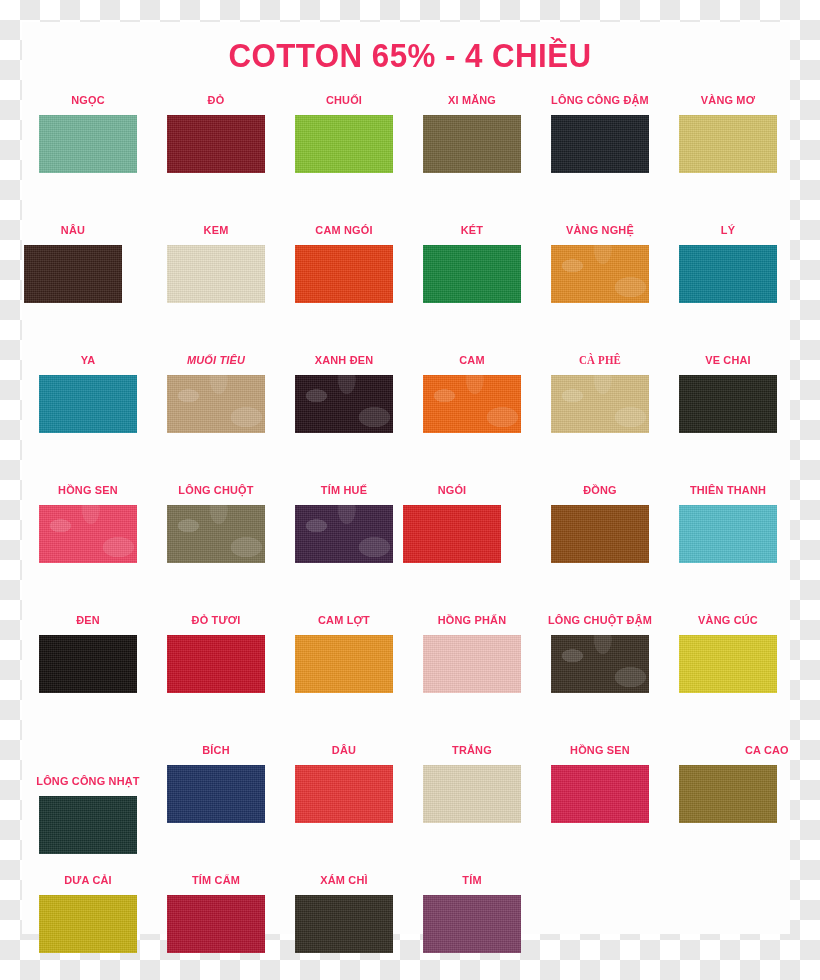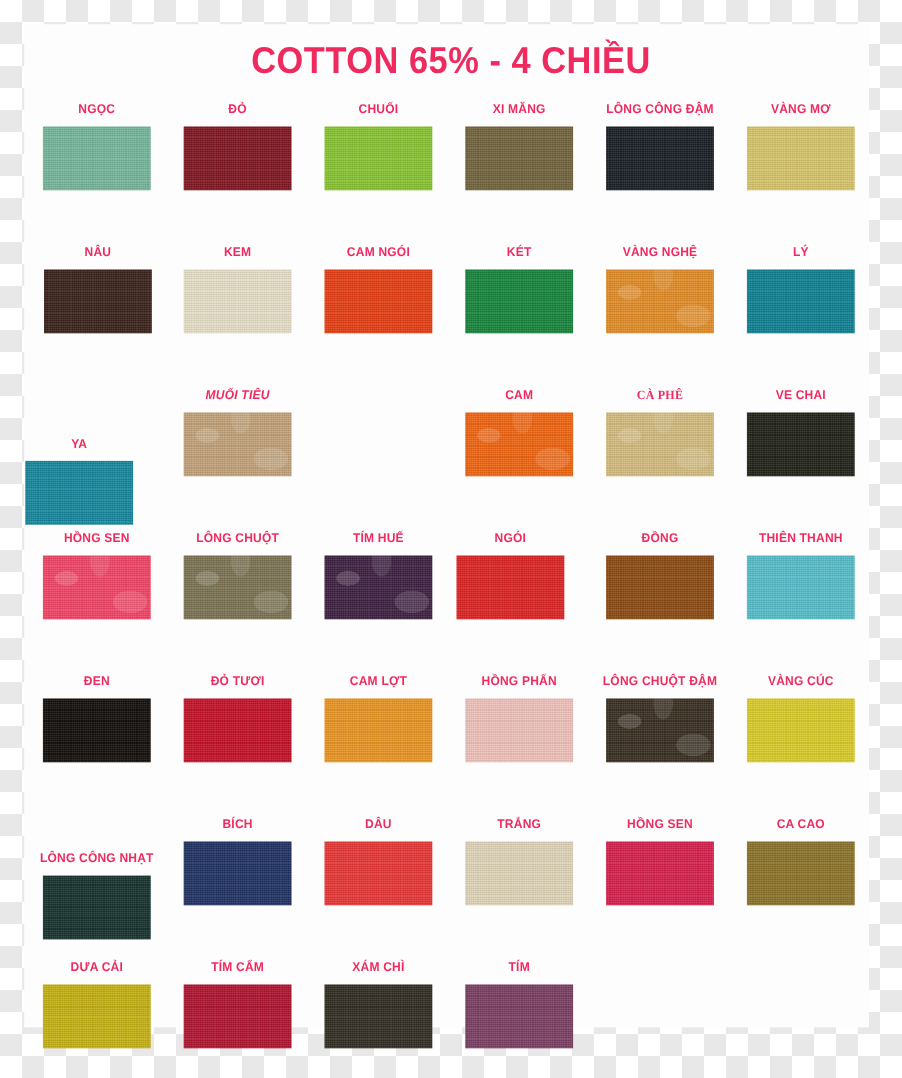--- a/index.html
+++ b/index.html
@@ -157,21 +157,21 @@
         <div class="swatch-cell" style="left: 536px;">
           <span class="swatch-label">LÔNG CÔNG ĐẬM</span>
           <span class="swatch-chip" style="background-color: rgb(26, 31, 37);"></span>
         </div>
         <div class="swatch-cell" style="left: 664px;">
           <span class="swatch-label">VÀNG MƠ</span>
           <span class="swatch-chip" style="background-color: rgb(212, 195, 106);"></span>
         </div>
       </div>
       <div class="swatch-row">
-        <div class="swatch-cell" style="left: 25px;">
+        <div class="swatch-cell" style="left: 9px;">
           <span class="swatch-label">NÂU</span>
           <span class="swatch-chip" style="background-color: rgb(57, 33, 26);"></span>
         </div>
         <div class="swatch-cell" style="left: 152px;">
           <span class="swatch-label">KEM</span>
           <span class="swatch-chip" style="background-color: rgb(228, 220, 196);"></span>
         </div>
         <div class="swatch-cell" style="left: 280px;">
           <span class="swatch-label">CAM NGÓI</span>
           <span class="swatch-chip" style="background-color: rgb(227, 61, 19);"></span>
@@ -183,28 +183,32 @@
         <div class="swatch-cell" style="left: 664px;">
           <span class="swatch-label">LÝ</span>
           <span class="swatch-chip" style="background-color: rgb(14, 127, 145);"></span>
         </div>
         <div class="swatch-cell" style="left: 536px;">
           <span class="swatch-label">VÀNG NGHỆ</span>
           <span class="swatch-chip wm" style="background-color: rgb(224, 139, 38);"></span>
         </div>
       </div>
       <div class="swatch-row">
-        <div class="swatch-cell" style="left: 8px; margin-top: 44px;">
+        <div class="swatch-cell" style="left: 24px;">
           <span class="swatch-label">YA</span>
           <span class="swatch-chip" style="background-color: rgb(22, 134, 156);"></span>
         </div>
         <div class="swatch-cell" style="left: 152px; font-style: italic;">
           <span class="swatch-label">MUỐI TIÊU</span>
           <span class="swatch-chip wm" style="background-color: rgb(192, 161, 121);"></span>
         </div>
+        <div class="swatch-cell" style="left: 280px;">
+          <span class="swatch-label">XANH ĐEN</span>
+          <span class="swatch-chip wm" style="background-color: rgb(36, 16, 24);"></span>
+        </div>
         <div class="swatch-cell" style="left: 408px;">
           <span class="swatch-label">CAM</span>
           <span class="swatch-chip wm" style="background-color: rgb(239, 101, 18);"></span>
         </div>
         <div class="swatch-cell" style="left: 536px; font-family: Liberation Serif, serif;">
           <span class="swatch-label">CÀ PHÊ</span>
           <span class="swatch-chip wm" style="background-color: rgb(211, 187, 128);"></span>
         </div>
         <div class="swatch-cell" style="left: 664px;">
           <span class="swatch-label">VE CHAI</span>
@@ -217,21 +221,21 @@
           <span class="swatch-chip wm" style="background-color: rgb(239, 68, 101);"></span>
         </div>
         <div class="swatch-cell" style="left: 152px;">
           <span class="swatch-label">LÔNG CHUỘT</span>
           <span class="swatch-chip wm" style="background-color: rgb(122, 113, 82);"></span>
         </div>
         <div class="swatch-cell" style="left: 280px;">
           <span class="swatch-label">TÍM HUẾ</span>
           <span class="swatch-chip wm" style="background-color: rgb(60, 32, 64);"></span>
         </div>
-        <div class="swatch-cell" style="left: 400px;">
+        <div class="swatch-cell" style="left: 388px;">
           <span class="swatch-label">NGÓI</span>
           <span class="swatch-chip" style="background-color: rgb(218, 34, 34);"></span>
         </div>
         <div class="swatch-cell" style="left: 536px;">
           <span class="swatch-label">ĐỒNG</span>
           <span class="swatch-chip" style="background-color: rgb(138, 74, 19);"></span>
         </div>
         <div class="swatch-cell" style="left: 664px;">
           <span class="swatch-label">THIÊN THANH</span>
           <span class="swatch-chip" style="background-color: rgb(85, 188, 200);"></span>
@@ -277,21 +281,21 @@
           <span class="swatch-chip" style="background-color: rgb(229, 53, 53);"></span>
         </div>
         <div class="swatch-cell" style="left: 408px;">
           <span class="swatch-label">TRẮNG</span>
           <span class="swatch-chip" style="background-color: rgb(222, 211, 183);"></span>
         </div>
         <div class="swatch-cell" style="left: 536px;">
           <span class="swatch-label">HỒNG SEN</span>
           <span class="swatch-chip" style="background-color: rgb(213, 32, 76);"></span>
         </div>
-        <div class="swatch-cell" style="left: 664px;">
+        <div class="swatch-cell" style="left: 664px; text-align: right;">
           <span class="swatch-label">CA CAO</span>
           <span class="swatch-chip" style="background-color: rgb(138, 114, 41);"></span>
         </div>
       </div>
       <div class="swatch-row">
         <div class="swatch-cell" style="left: 24px;">
           <span class="swatch-label">DƯA CẢI</span>
           <span class="swatch-chip" style="background-color: rgb(196, 176, 20);"></span>
         </div>
         <div class="swatch-cell" style="left: 152px;">

